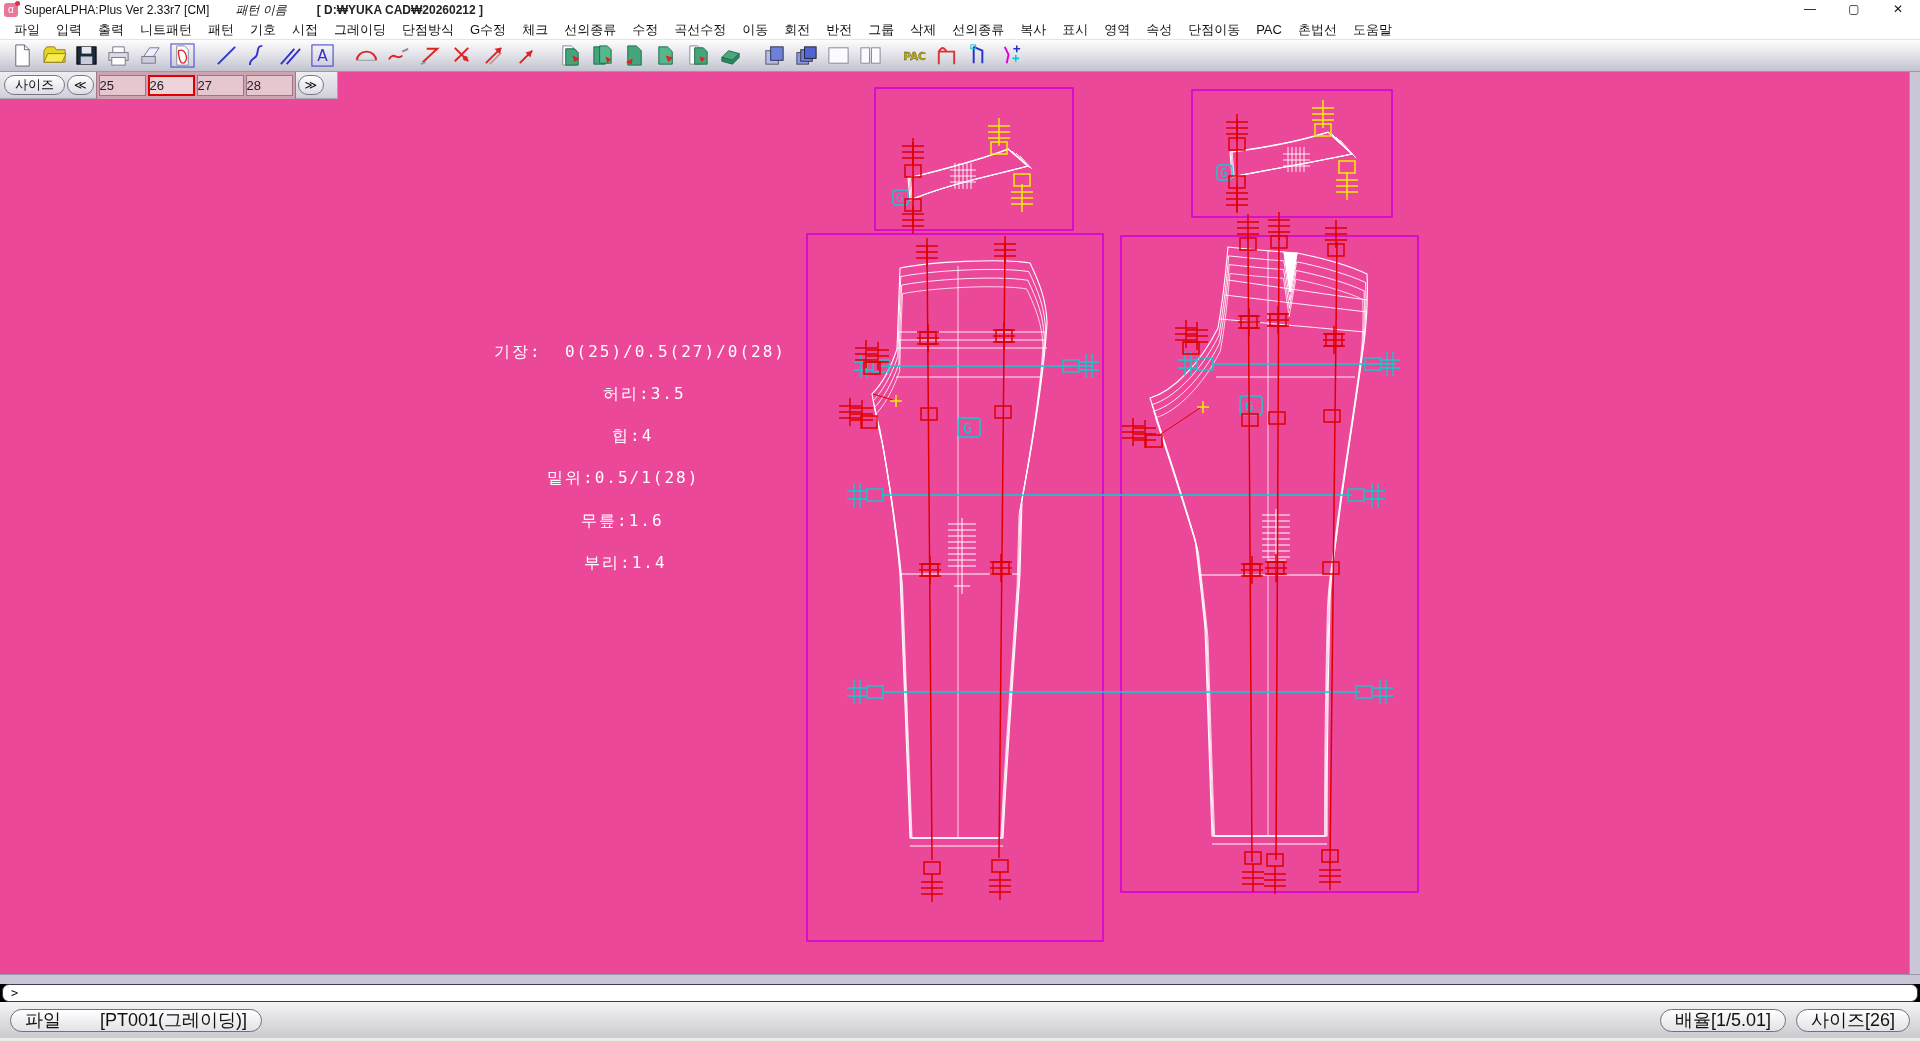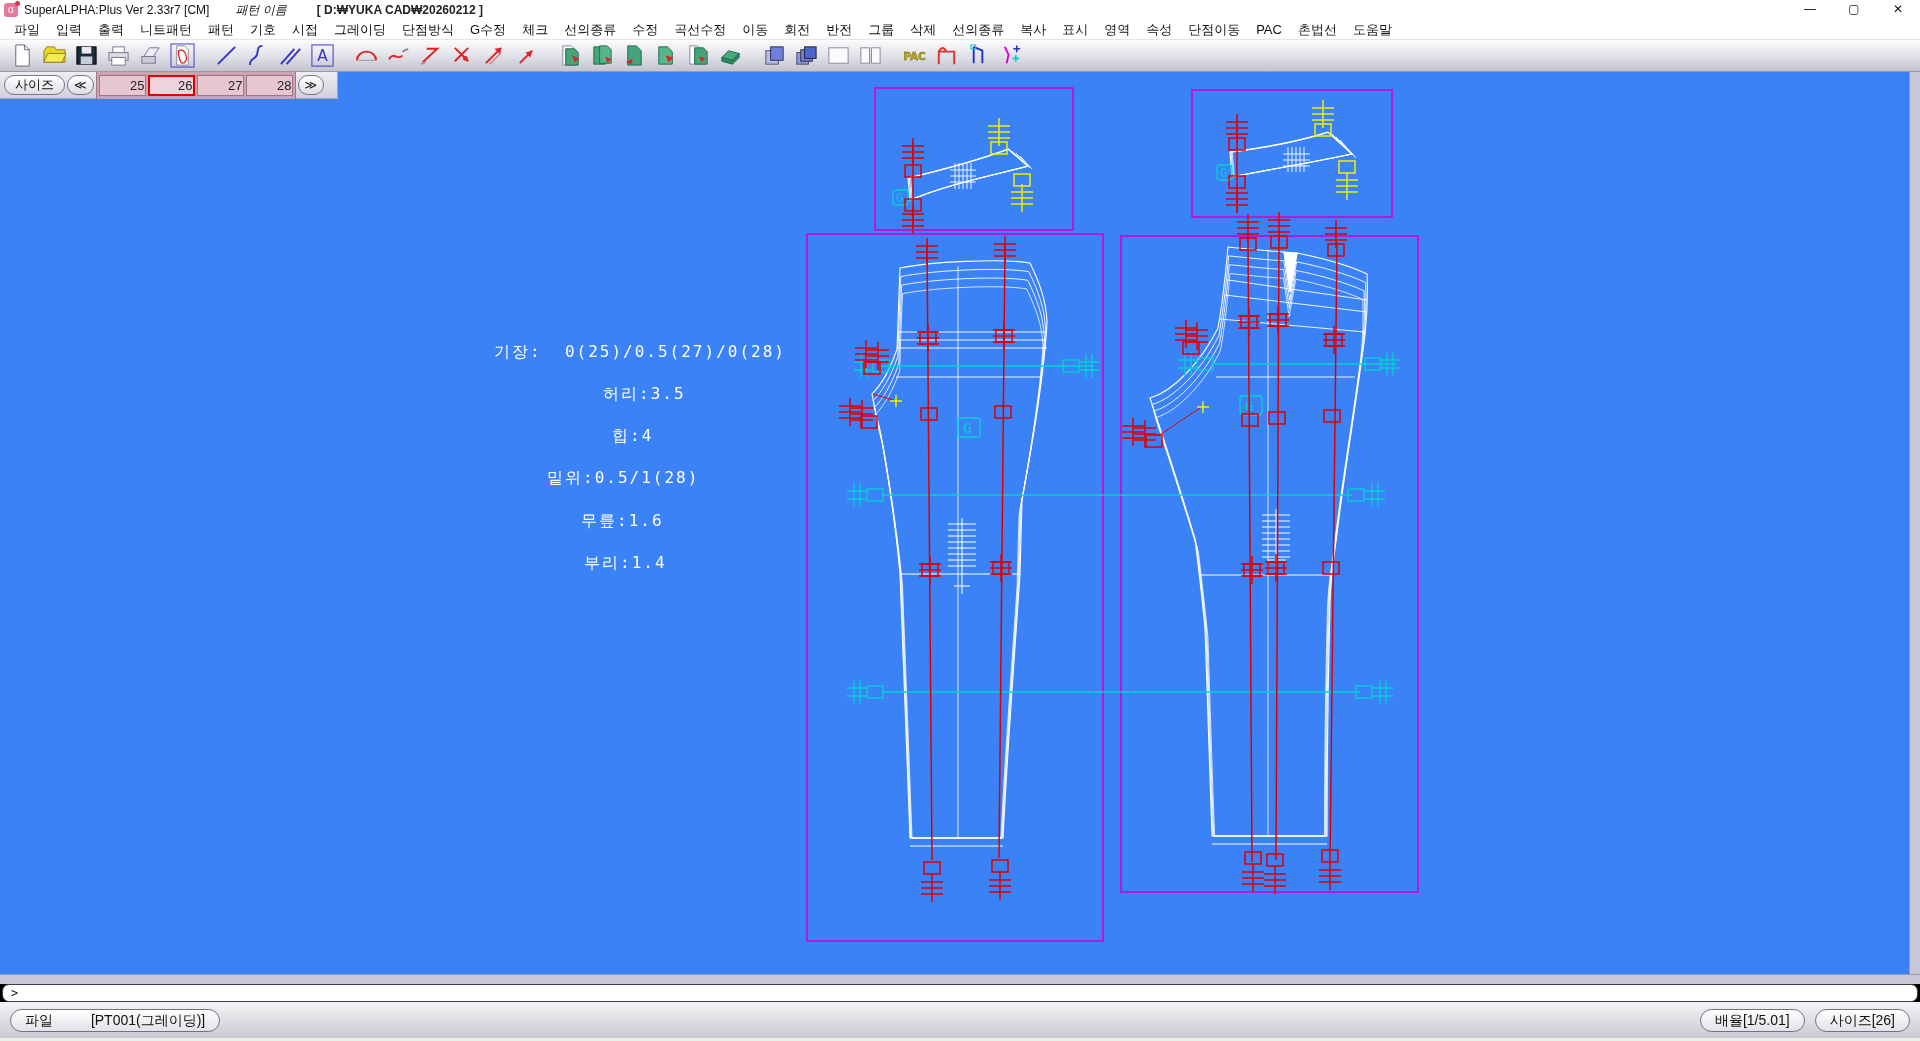--- a/index.html
+++ b/index.html
@@ -30,50 +30,50 @@
   
   .toolbar { height:32px; background:linear-gradient(#fdfdfe,#dcdce4 60%,#c3c3cf);
     border-bottom:1px solid #9a9aa8; display:flex; align-items:center; padding-left:6px;
     flex:0 0 auto; }
   .tbi { width:32px; height:28px; display:flex; align-items:center; justify-content:center; }
   .tbi svg { width:25px; height:25px; }
   .tb-gap { width:12px; }
 
   
   .canvas-row { flex:1 1 auto; display:flex; min-height:0; }
-  .canvas { position:relative; flex:1 1 auto; background:#3b82f6; overflow:hidden; }
+  .canvas { position:relative; flex:1 1 auto; background:#ec4899; overflow:hidden; }
   .vscroll { flex:0 0 11px; background:#c9c6d7; border-left:1px solid #9a97ad; }
   .hscroll { flex:0 0 10px; background:#c9c6d7; border-top:1px solid #9a97ad; }
 
   
   .sizebar { position:absolute; left:0; top:0; height:27px; width:338px;
     background:linear-gradient(#efedf2,#d2cfda); display:flex; align-items:center;
     padding-left:4px; z-index:5; border-bottom:1px solid #a8a5b5; border-right:1px solid #a8a5b5; }
   .pill { background:linear-gradient(#ffffff,#dddde4); border:1px solid #777786;
     border-radius:11px; font-size:13px; color:#111; padding:0 10px; height:20px;
     line-height:18px; }
   .pill.small { padding:0 6px; margin:0 2px; font-size:12px; }
   .tabstrip { display:flex; height:27px; align-items:center; background:#cda3b1;
     border-left:1px solid #a0788a; border-right:1px solid #a0788a; padding:0 1px; }
   .size-tab { width:47px; height:21px; background:#e6c6cf; border:1px solid #9c7586;
-    color:#222; font-size:13px; text-align:right; line-height:19px; margin:0 1px; }
+    color:#222; font-size:13px; text-align:left; line-height:19px; margin:0 1px; }
   .size-tab.selected { border:2px solid #e00000; background:#eed4da; line-height:17px; }
 
   
   .ann { position:absolute; color:#ffffff; font-family:"DejaVu Sans Mono","Liberation Mono",monospace;
     font-size:16px; letter-spacing:2px; white-space:pre; }
 
   
   .cmdbar { flex:0 0 18px; background:#ffffff; border:1px solid #3c3c4c; border-radius:7px;
     margin:0 2px; display:flex; align-items:center; padding-left:8px;
     font-family:"DejaVu Sans Mono",monospace; font-size:12px; color:#111; }
   .statusbar { flex:0 0 36px; background:linear-gradient(#f5f5f7,#c9c9cf);
     display:flex; align-items:center; padding:0 10px; }
   .status-pill { background:linear-gradient(#ffffff,#e2e2e8); border:1px solid #70707e;
-    border-radius:12px; height:23px; line-height:21px; font-size:14px; color:#111;
+    border-radius:12px; height:23px; line-height:21px; font-size:18px; color:#111;
     padding:0 14px; }
   .status-pill .lbl { margin-right:34px; }
   .status-right { margin-left:auto; display:flex; gap:10px; }
   .bottom-edge { flex:0 0 3px; background:#e7efe9; }
 </style>
 </head>
 <body>
 
 <div class="app">
 

